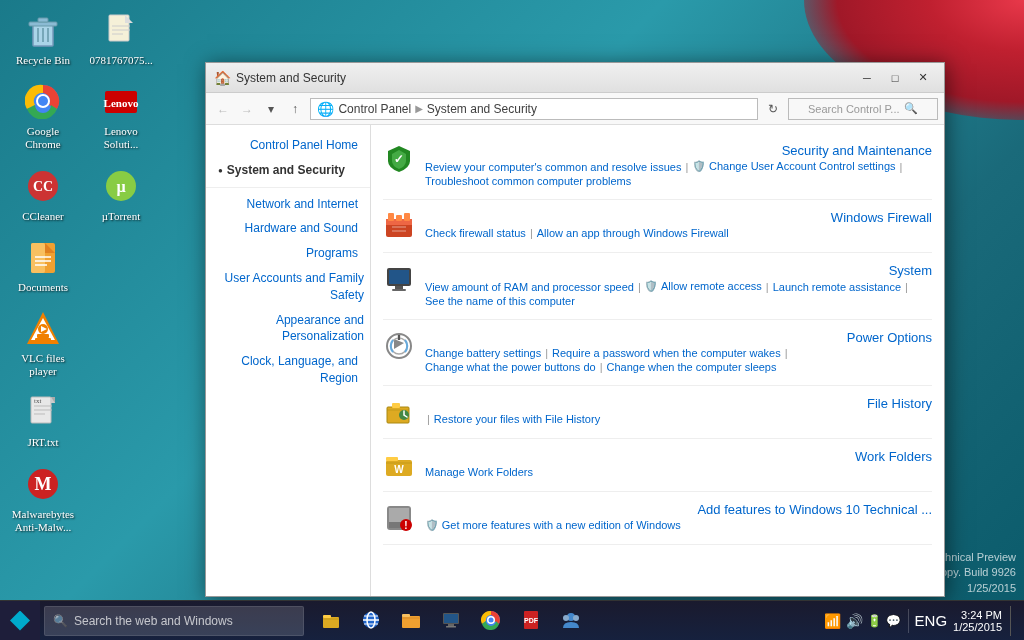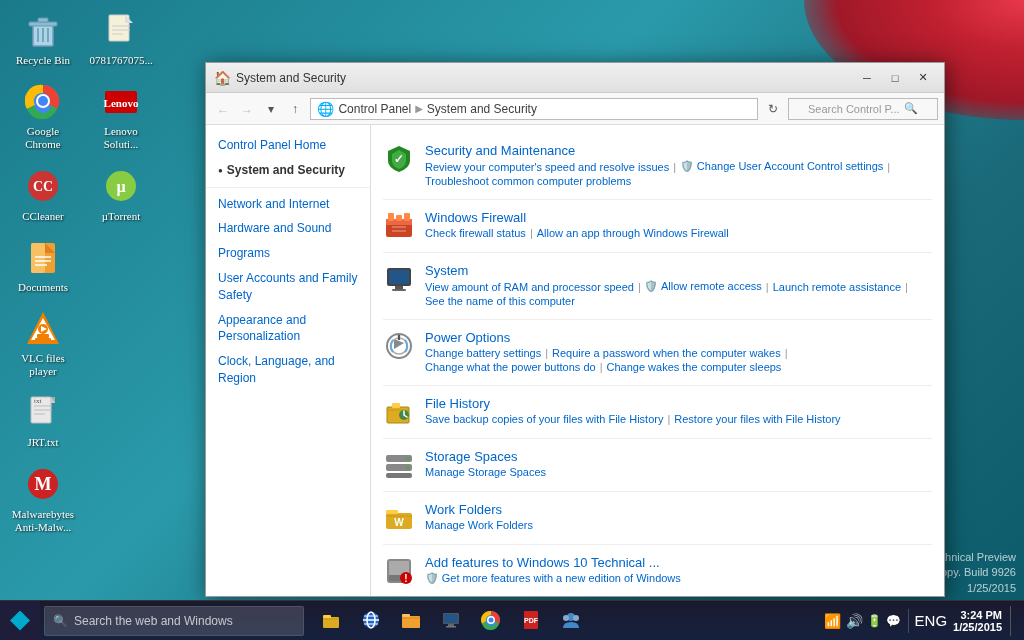--- a/index.html
+++ b/index.html
@@ -149,21 +149,20 @@
       color: white;
       font-size: 11px;
     }
 
     .taskbar-clock {
       display: flex;
       flex-direction: column;
       align-items: flex-end;
       font-size: 11px;
       color: white;
-      font-weight: bold;
     }
 
     .system-tray {
       display: flex;
       align-items: center;
       gap: 4px;
       color: white;
       font-size: 12px;
     }
 
@@ -299,20 +298,21 @@
       color: #999;
       display: flex;
       align-items: center;
     }
 
     
     .window-body {
       display: flex;
       flex: 1;
       overflow: hidden;
+      text-align: right;
     }
 
     
     .sidebar {
       width: 165px;
       background: white;
       border-right: 1px solid #ddd;
       padding: 8px 0;
       overflow-y: auto;
     }
@@ -610,21 +610,21 @@
           <div class="section-icon">
             <svg width="30" height="30" viewBox="0 0 30 30">
               <path d="M15 2 L26 7 L26 17 Q26 24 15 28 Q4 24 4 17 L4 7 Z" fill="#228822"></path>
               <path d="M15 6 L22 10 L22 17 Q22 22 15 25 Q8 22 8 17 L8 10 Z" fill="#44aa44"></path>
               <text x="15" y="19" text-anchor="middle" fill="white" font-size="12" font-weight="bold">✓</text>
             </svg>
           </div>
           <div class="section-content">
             <div class="section-title">Security and Maintenance</div>
             <div class="section-links">
-              <span class="section-link">Review your computer's speed and resolve issues</span>
+              <span class="section-link">Review your computer's common and resolve issues</span>
               <span class="section-sep">|</span>
               <span class="section-link">🛡️ Change User Account Control settings</span>
               <span class="section-sep">|</span>
               <span class="section-link">Troubleshoot common computer problems</span>
             </div>
           </div>
         </div>
 
         <div class="section">
           <div class="section-icon">
@@ -689,63 +689,45 @@
             <div class="section-title">Power Options</div>
             <div class="section-links">
               <span class="section-link">Change battery settings</span>
               <span class="section-sep">|</span>
               <span class="section-link">Require a password when the computer wakes</span>
               <span class="section-sep">|</span>
             </div>
             <div class="section-links">
               <span class="section-link">Change what the power buttons do</span>
               <span class="section-sep">|</span>
-              <span class="section-link">Change wakes the computer sleeps</span>
+              <span class="section-link">Change when the computer sleeps</span>
             </div>
           </div>
         </div>
 
         <div class="section">
           <div class="section-icon">
             <svg width="30" height="30" viewBox="0 0 30 30">
               <rect x="3" y="10" width="22" height="16" rx="1" fill="#ddaa22"></rect>
               <rect x="3" y="10" width="22" height="16" rx="1" fill="none" stroke="#aa8810" stroke-width="1"></rect>
               <path d="M3 13 L25 13" stroke="#aa8810" stroke-width="0.5"></path>
               <rect x="8" y="6" width="8" height="5" rx="1" fill="#ffcc44"></rect>
               <circle cx="20" cy="18" r="5" fill="#448844"></circle>
               <path d="M20 14 L20 18 L23 20" stroke="white" stroke-width="1.5" fill="none" stroke-linecap="round"></path>
             </svg>
           </div>
           <div class="section-content">
             <div class="section-title">File History</div>
             <div class="section-links">
-              <span class="section-link">Save backup copies of your files with File History</span>
               <span class="section-sep">|</span>
               <span class="section-link">Restore your files with File History</span>
             </div>
           </div>
         </div>
 
-        <div class="section">
-          <div class="section-icon">
-            <svg width="30" height="30" viewBox="0 0 30 30">
-              <rect x="2" y="5" width="26" height="7" rx="2" fill="#888"></rect>
-              <rect x="2" y="14" width="26" height="7" rx="2" fill="#888"></rect>
-              <rect x="2" y="23" width="26" height="5" rx="2" fill="#777"></rect>
-              <circle cx="24" cy="8.5" r="1.5" fill="#44aa44"></circle>
-              <circle cx="24" cy="17.5" r="1.5" fill="#44aa44"></circle>
-            </svg>
-          </div>
-          <div class="section-content">
-            <div class="section-title">Storage Spaces</div>
-            <div class="section-links">
-              <span class="section-link">Manage Storage Spaces</span>
-            </div>
-          </div>
-        </div>
 
         <div class="section">
           <div class="section-icon">
             <svg width="30" height="30" viewBox="0 0 30 30">
               <rect x="2" y="10" width="26" height="16" rx="2" fill="#ddaa22"></rect>
               <path d="M2 13 L28 13" stroke="#aa8810" stroke-width="0.5"></path>
               <rect x="2" y="7" width="12" height="4" rx="1" fill="#ffcc44"></rect>
               <text x="15" y="23" text-anchor="middle" fill="white" font-size="10" font-weight="bold">W</text>
             </svg>
           </div>

